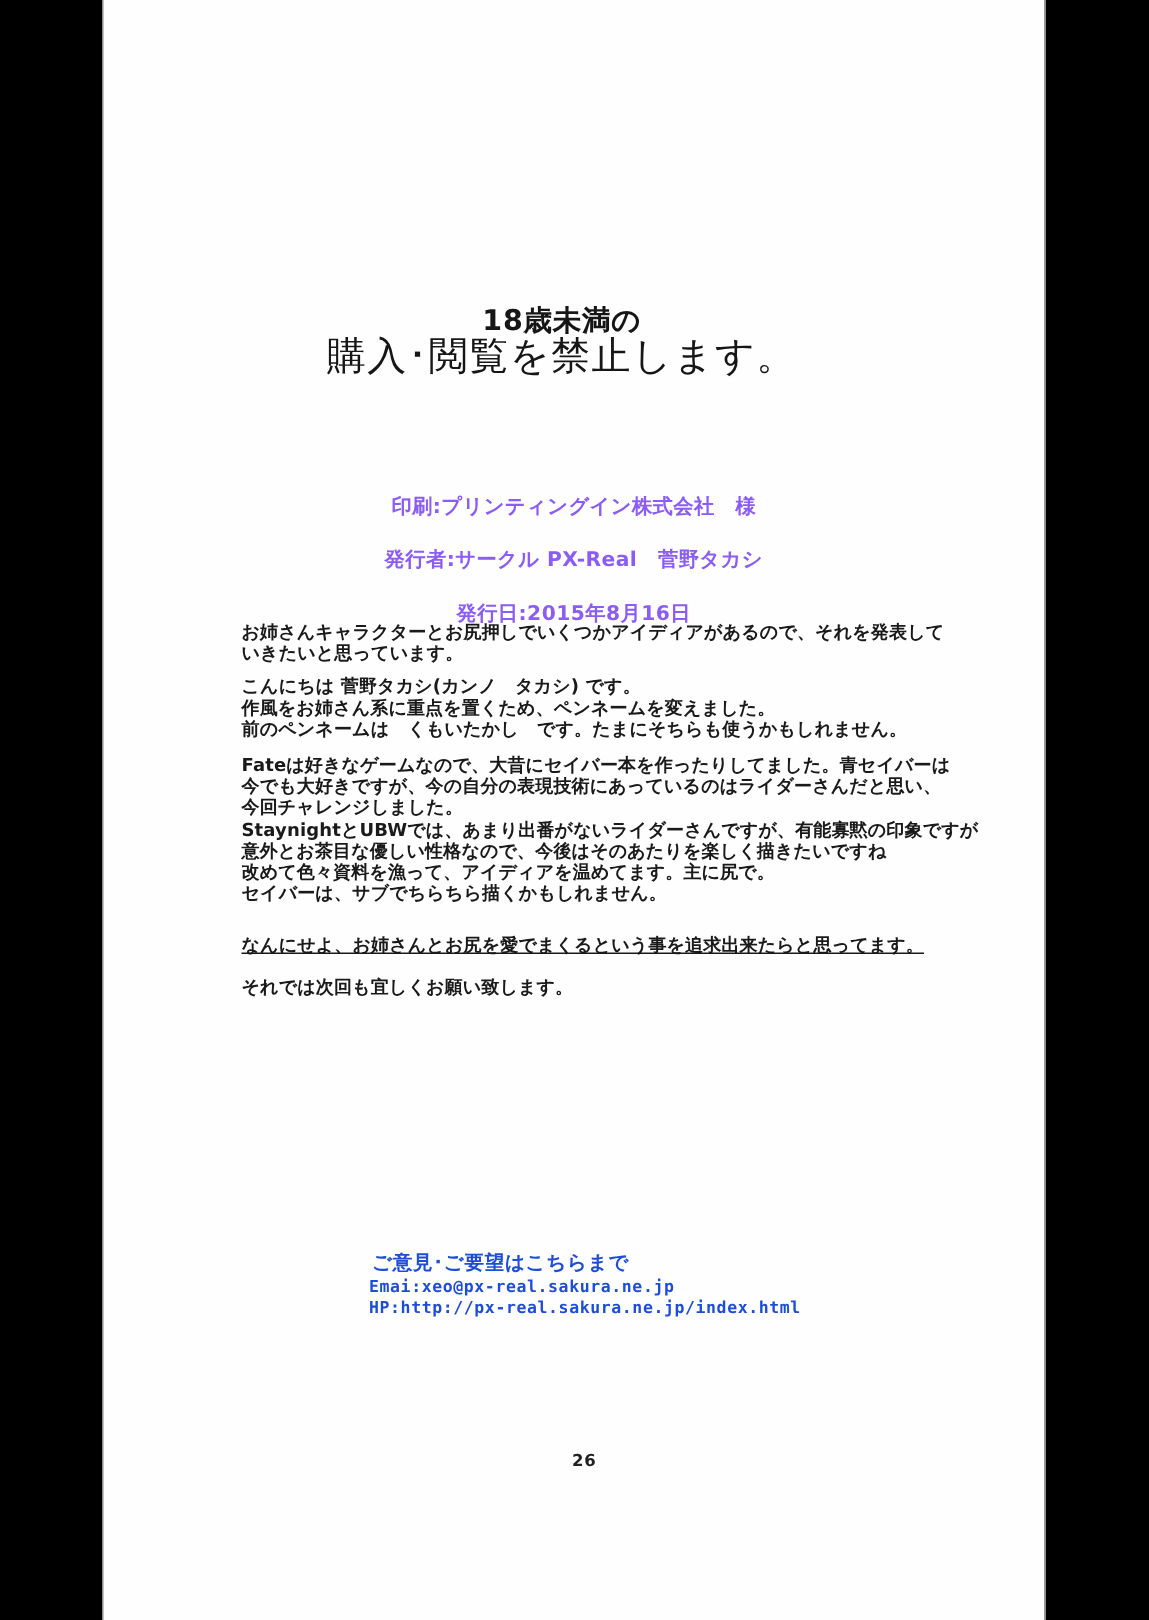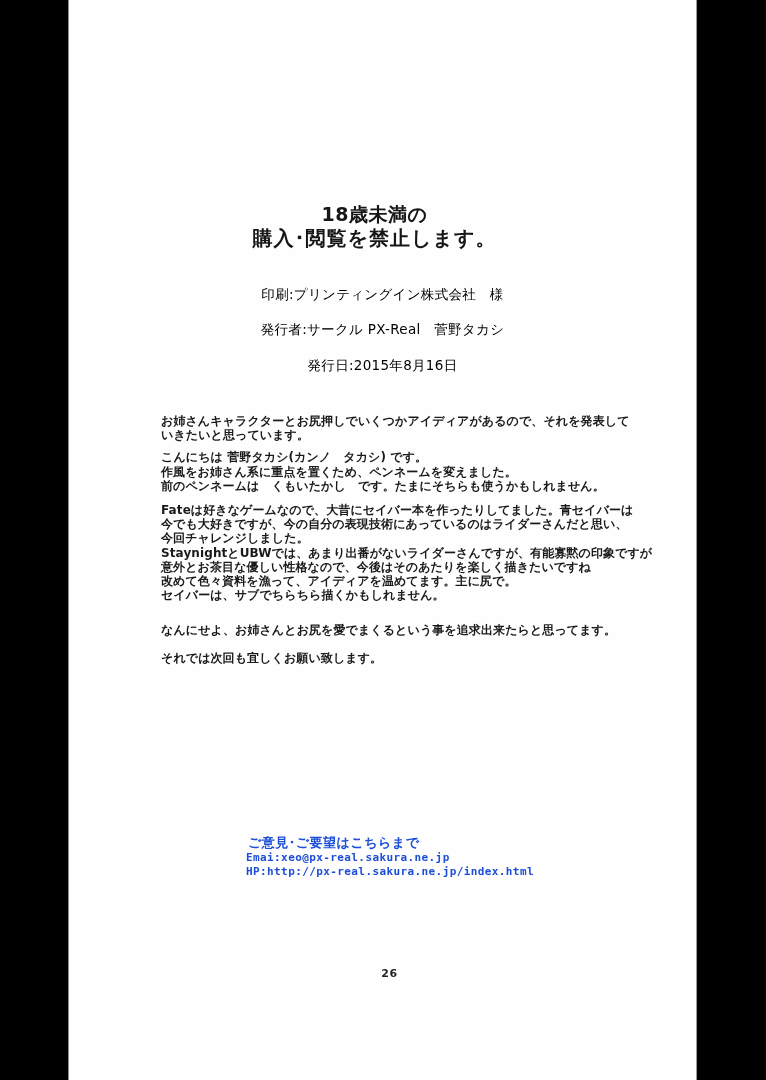--- a/index.html
+++ b/index.html
@@ -35,35 +35,36 @@
     text-align: center;
     color: #161616;
   }
   .notice-line-1 {
     font-size: 19px;
     font-weight: bold;
     line-height: 22px;
     letter-spacing: 0.5px;
   }
   .notice-line-2 {
-    font-size: 20px;
-    font-weight: bold;
+    font-size: 26px;
+    font-weight: normal;
     line-height: 27px;
     letter-spacing: 1px;
   }
   .meta-line {
     position: absolute;
     left: 0;
     right: 0;
     text-align: center;
     font-size: 13.5px;
-    font-weight: normal;
+    font-weight: bold;
     line-height: 16px;
     letter-spacing: 0.3px;
-    color: #000000;
+    color: #8b5cf6;
+    margin-top: 44px;
   }
   .meta-printer   { top: 286px; }
   .meta-publisher { top: 321px; }
   .meta-date      { top: 357px; }
   .afterword {
     position: absolute;
     top: 414px;
     left: 92px;
     width: 490px;
     font-size: 12px;
@@ -71,21 +72,21 @@
     line-height: 14.2px;
     letter-spacing: 0.1px;
     color: #1a1a1a;
   }
   .para {
     margin: 0 0 10px 0;
     white-space: pre;
   }
   .para-2 { margin-bottom: 8px; }
   .para-3 { margin-bottom: 21px; }
-  .para-4 { margin-bottom: 13px; }
+  .para-4 { margin-bottom: 13px; text-decoration: underline; }
   .para-5 { margin-bottom: 0; }
   .contact-block {
     position: absolute;
     top: 835px;
     left: 177px;
     color: #1d4ed8;
   }
   .contact-heading {
     font-size: 13px;
     font-weight: bold;

